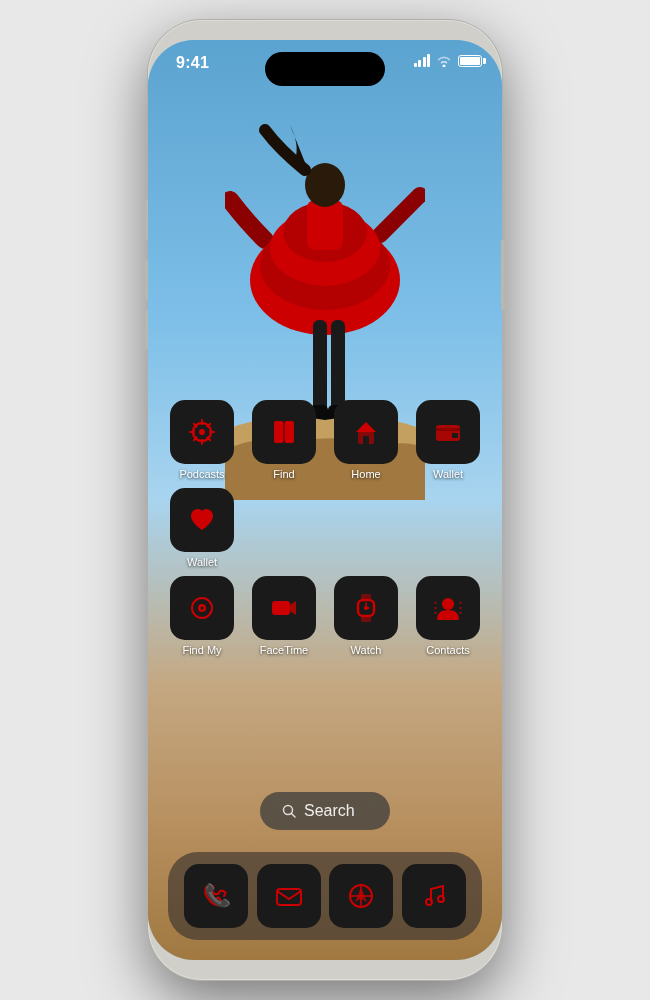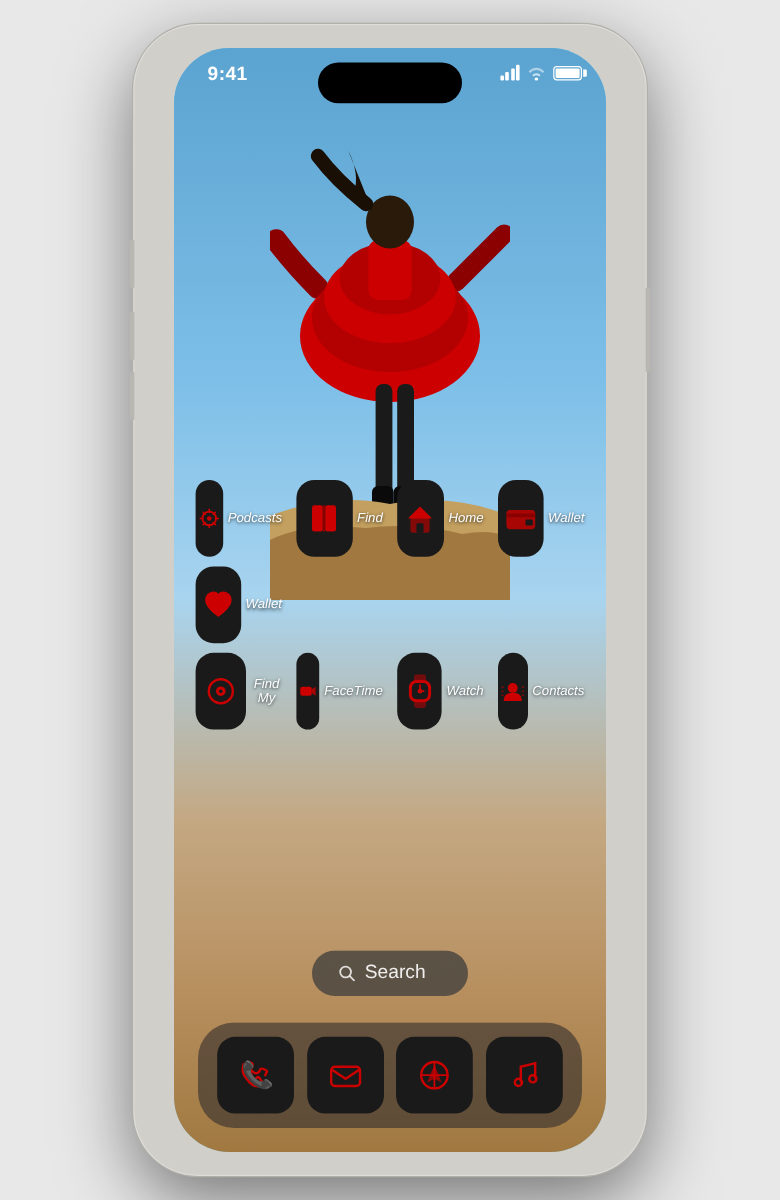--- a/index.html
+++ b/index.html
@@ -7,21 +7,21 @@
       width: 650px;
       height: 1000px;
       background: #e8e8e8;
       display: flex;
       align-items: center;
       justify-content: center;
       font-family: -apple-system, 'SF Pro Display', 'Helvetica Neue', sans-serif;
     }
 
     .phone-outer {
-      width: 428px;
+      width: 354px;
       height: 960px;
       background: #d0cfc9;
       border-radius: 54px;
       position: relative;
       box-shadow:
         0 0 0 1px #b0afaa,
         0 20px 60px rgba(0,0,0,0.5),
         inset 0 0 0 1px rgba(255,255,255,0.3);
       display: flex;
       align-items: center;
@@ -179,26 +179,25 @@
     }
 
     .app-row {
       display: flex;
       justify-content: space-between;
       align-items: flex-start;
     }
 
     .app-icon {
       display: flex;
-      flex-direction: row;
+      flex-direction: column;
       align-items: center;
       gap: 4px;
       width: 72px;
       cursor: pointer;
-      font-style: italic;
     }
 
     .app-icon-img {
       width: 64px;
       height: 64px;
       border-radius: 15px;
       background: #1a1a1a;
       display: flex;
       align-items: center;
       justify-content: center;

